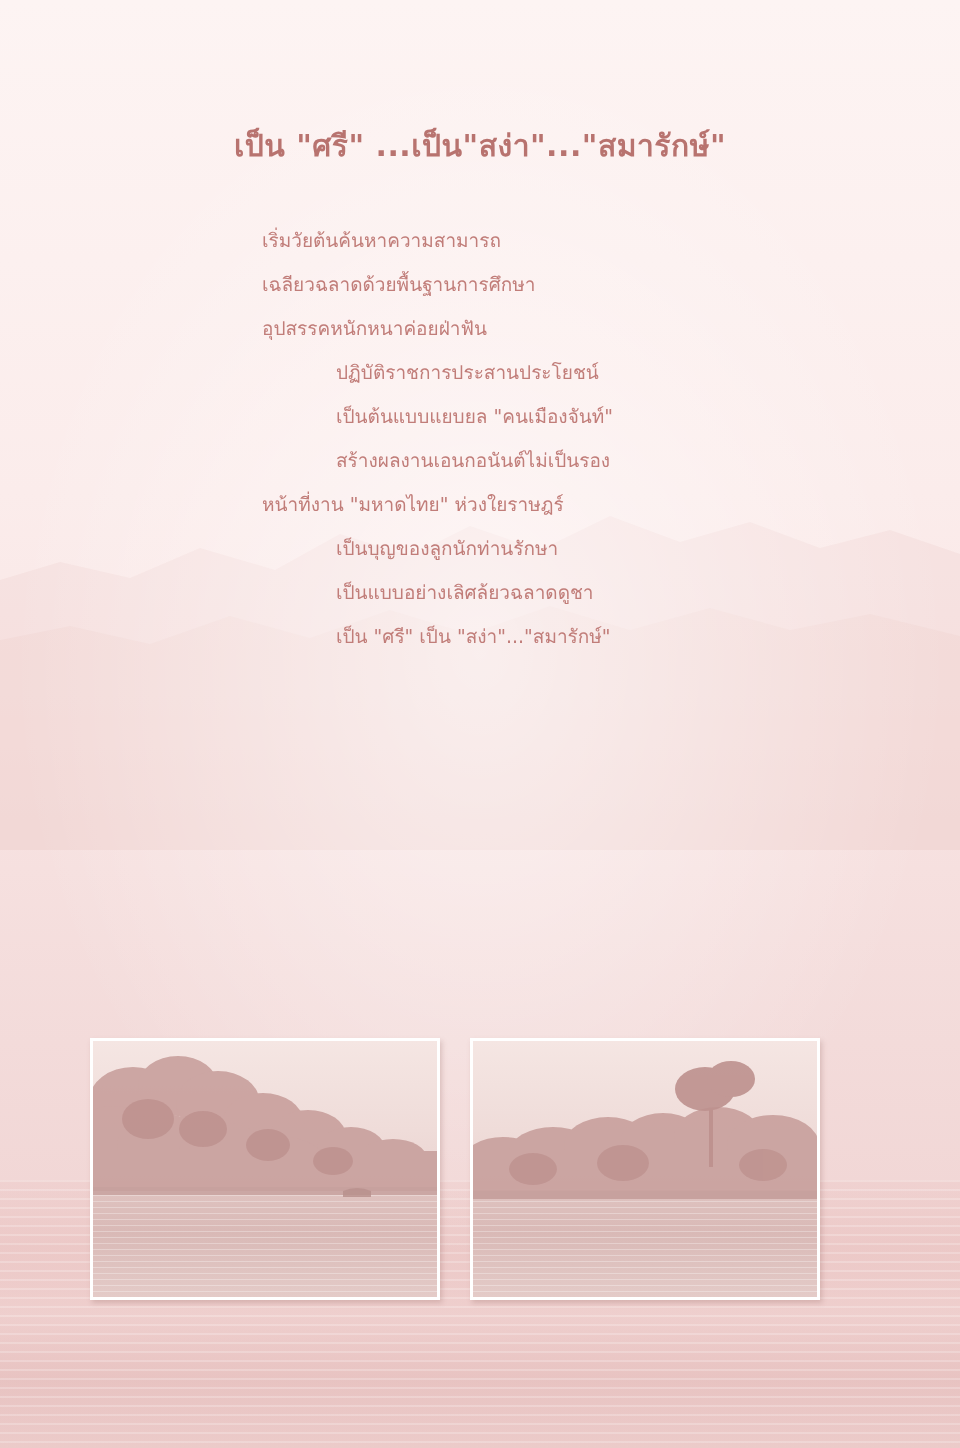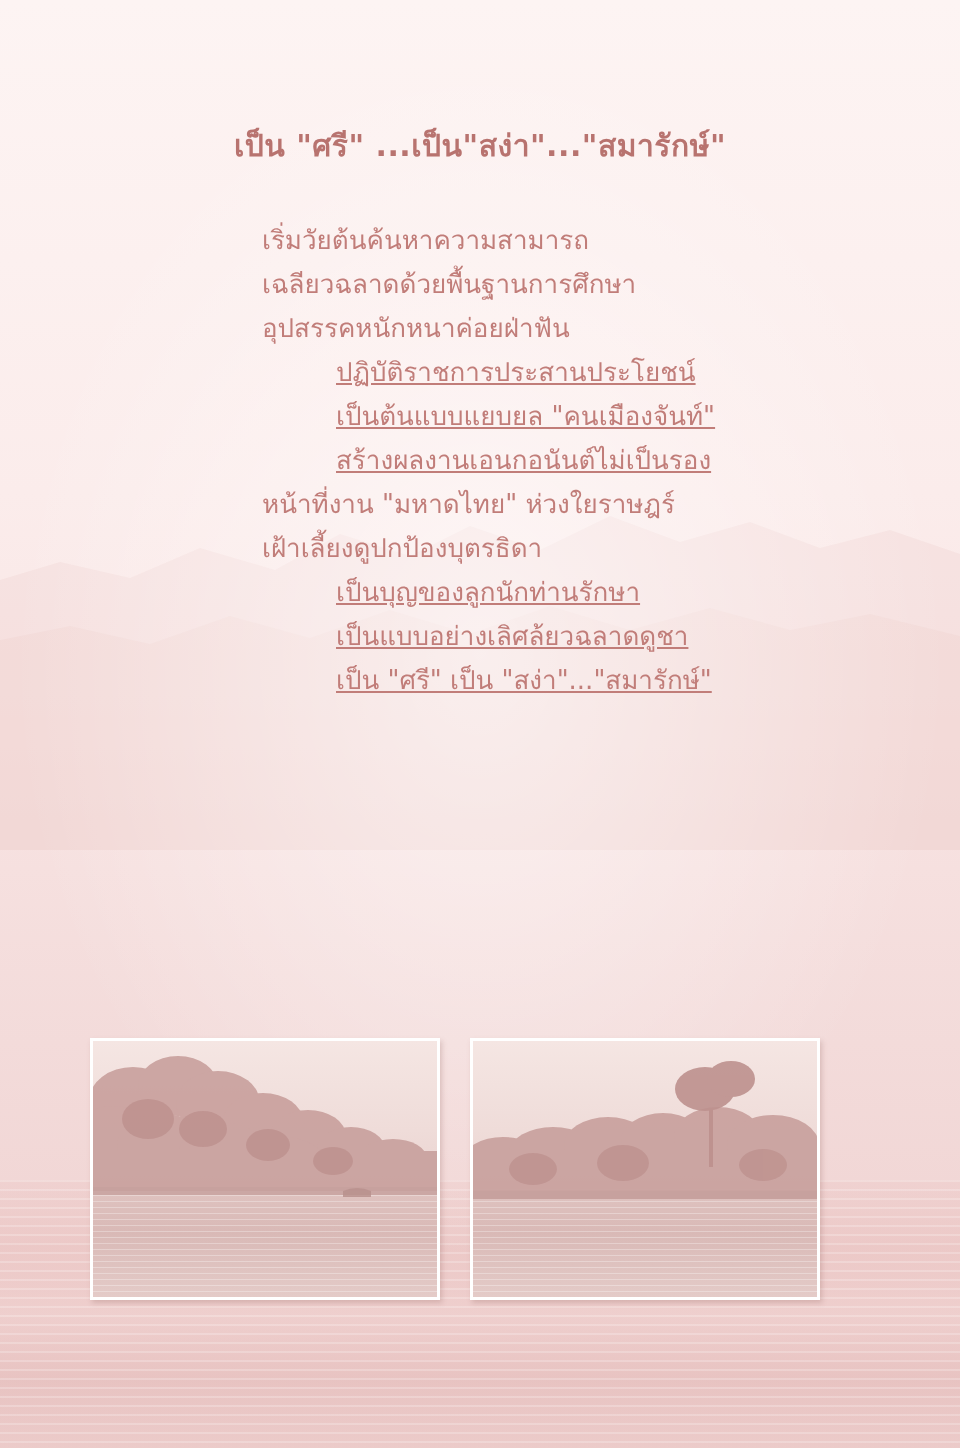--- a/index.html
+++ b/index.html
@@ -96,27 +96,27 @@
     white-space: nowrap;
   }
 
   .poem-body {
     position: absolute;
     top: 218px;
     left: 0;
     width: 960px;
   }
   .poem-line {
-    font-size: 26px;
+    font-size: 19px;
     line-height: 44px;
     color: #c17d79;
     white-space: nowrap;
   }
   .poem-line.indent-0 { padding-left: 262px; }
-  .poem-line.indent-1 { padding-left: 336px; text-decoration: underline; }
+  .poem-line.indent-1 { padding-left: 336px; }
 
   
   .photos {
     position: absolute;
     top: 1034px;
     left: 0;
     width: 960px;
     height: 300px;
   }
   .photo {
@@ -174,21 +174,20 @@
     <div class="poem-title">เป็น "ศรี" ...เป็น"สง่า"..."สมารักษ์"</div>
 
     <div class="poem-body">
       <div class="poem-line indent-0">เริ่มวัยต้นค้นหาความสามารถ</div>
       <div class="poem-line indent-0">เฉลียวฉลาดด้วยพื้นฐานการศึกษา</div>
       <div class="poem-line indent-0">อุปสรรคหนักหนาค่อยฝ่าฟัน</div>
       <div class="poem-line indent-1">ปฏิบัติราชการประสานประโยชน์</div>
       <div class="poem-line indent-1">เป็นต้นแบบแยบยล "คนเมืองจันท์"</div>
       <div class="poem-line indent-1">สร้างผลงานเอนกอนันต์ไม่เป็นรอง</div>
       <div class="poem-line indent-0">หน้าที่งาน "มหาดไทย" ห่วงใยราษฎร์</div>
-      <div class="poem-line indent-0">เฝ้าเลี้ยงดูปกป้องบุตรธิดา</div>
       <div class="poem-line indent-1">เป็นบุญของลูกนักท่านรักษา</div>
       <div class="poem-line indent-1">เป็นแบบอย่างเลิศล้ยวฉลาดดูชา</div>
       <div class="poem-line indent-1">เป็น "ศรี" เป็น "สง่า"..."สมารักษ์"</div>
     </div>
 
     <div class="photos">
 
       <div class="photo photo-1">
         <div class="photo-inner">
           <div class="sky"></div>

